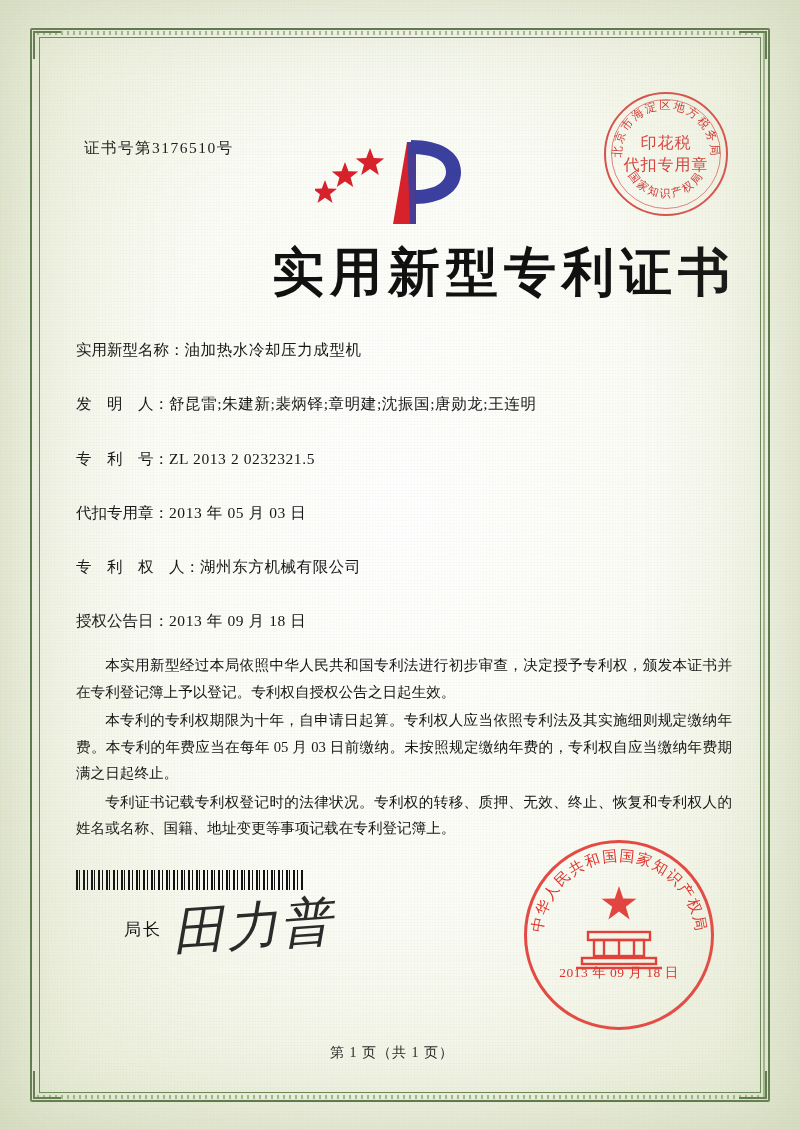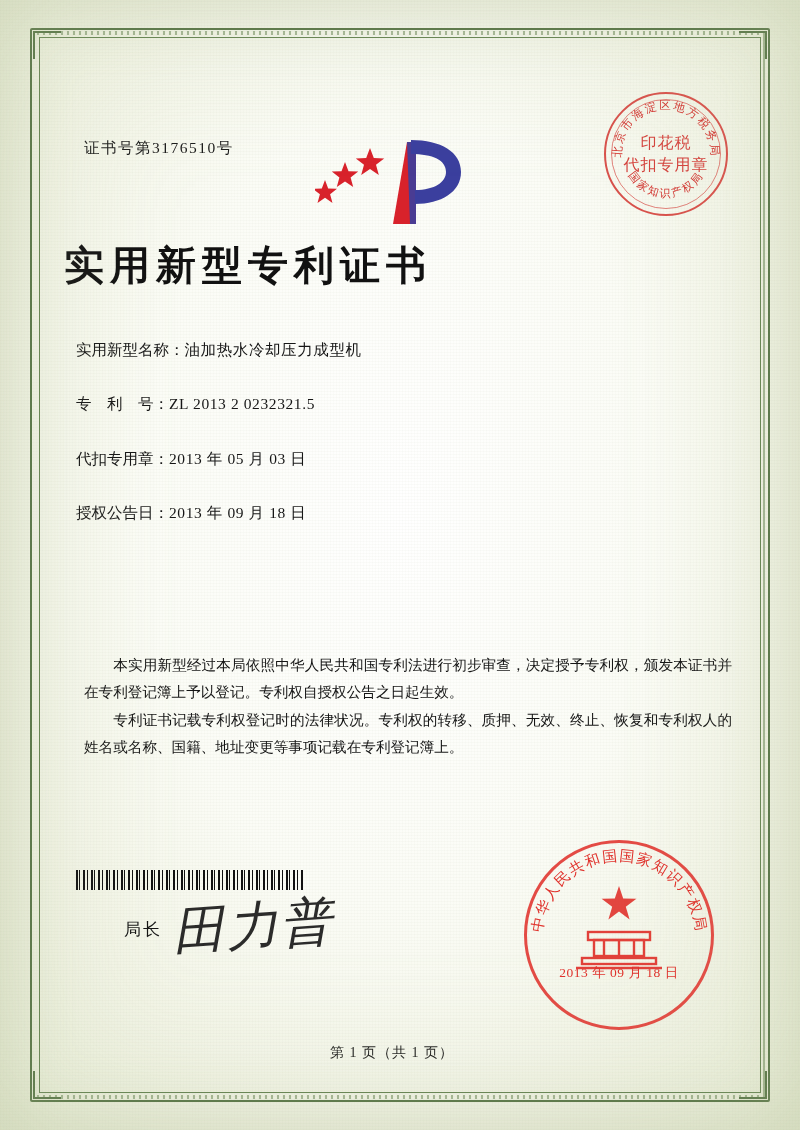--- a/index.html
+++ b/index.html
@@ -147,22 +147,22 @@
     letter-spacing: 1px;
     white-space: nowrap;
     opacity: 0.92;
   }
 
   .title {
     position: absolute;
     left: 0;
     right: 0;
     top: 158px;
-    text-align: left;
-    font-size: 40px;
+    text-align: right;
+    font-size: 52px;
     font-weight: bold;
     letter-spacing: 6px;
     color: #111;
     font-family: "DejaVu Serif", "Liberation Serif", serif;
   }
 
   .fields {
     position: absolute;
     left: 12px;
     right: 0;
@@ -185,21 +185,21 @@
     position: absolute;
     left: 12px;
     right: 4px;
     top: 572px;
     font-size: 14.6px;
     line-height: 1.82;
     color: #141414;
     text-align: justify;
   }
   .body-text p {
-    margin: 0 0 2px 8px;
+    margin: 0 0 2px 0;
     text-indent: 2em;
   }
 
   
   .barcode {
     position: absolute;
     left: 12px;
     top: 790px;
     width: 228px;
     height: 20px;
@@ -322,32 +322,39 @@
       </div>
     </div>
 
     <div class="title">实用新型专利证书</div>
 
     <div class="fields">
       <div class="field-row">
         <span class="field-label">实用新型名称：</span><span class="field-value">油加热水冷却压力成型机</span>
       </div>
       <div class="field-row">
+        <span class="field-label">发　明　人：</span><span class="field-value">舒昆雷;朱建新;裴炳铎;章明建;沈振国;唐勋龙;王连明</span>
+      </div>
+      <div class="field-row">
         <span class="field-label">专　利　号：</span><span class="field-value">ZL 2013 2 0232321.5</span>
       </div>
       <div class="field-row">
         <span class="field-label">代扣专用章：</span><span class="field-value">2013 年 05 月 03 日</span>
+      </div>
+      <div class="field-row">
+        <span class="field-label">专　利　权　人：</span><span class="field-value">湖州东方机械有限公司</span>
       </div>
       <div class="field-row">
         <span class="field-label">授权公告日：</span><span class="field-value">2013 年 09 月 18 日</span>
       </div>
     </div>
 
     <div class="body-text">
       <p>本实用新型经过本局依照中华人民共和国专利法进行初步审查，决定授予专利权，颁发本证书并在专利登记簿上予以登记。专利权自授权公告之日起生效。</p>
+      <p>本专利的专利权期限为十年，自申请日起算。专利权人应当依照专利法及其实施细则规定缴纳年费。本专利的年费应当在每年 05 月 03 日前缴纳。未按照规定缴纳年费的，专利权自应当缴纳年费期满之日起终止。</p>
       <p>专利证书记载专利权登记时的法律状况。专利权的转移、质押、无效、终止、恢复和专利权人的姓名或名称、国籍、地址变更等事项记载在专利登记簿上。</p>
     </div>
 
     <div class="barcode"></div>
 
     <div class="signature-line">局长</div>
     <div class="signature">田力普</div>
 
     <div class="stamp-main">
       <div class="ring"></div>

